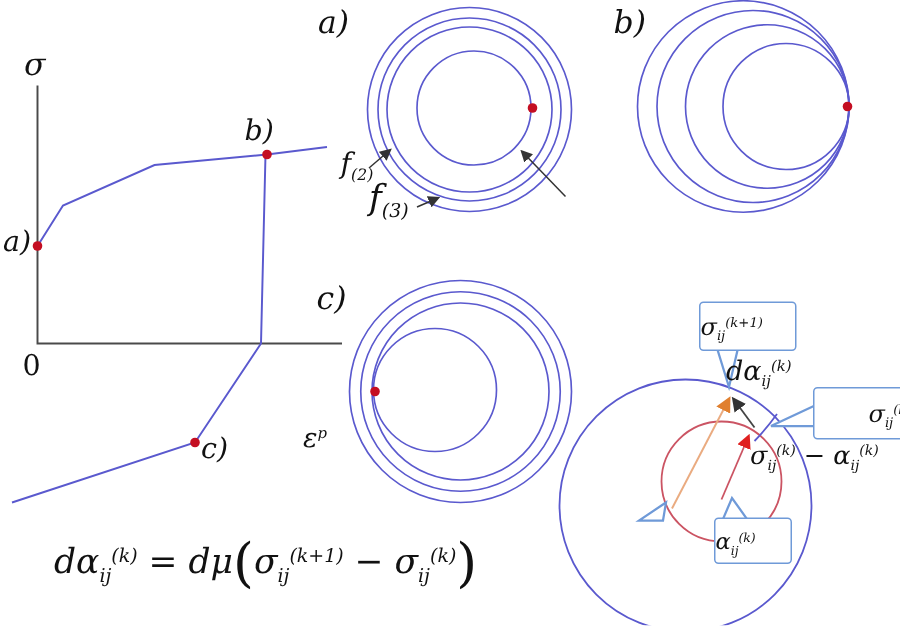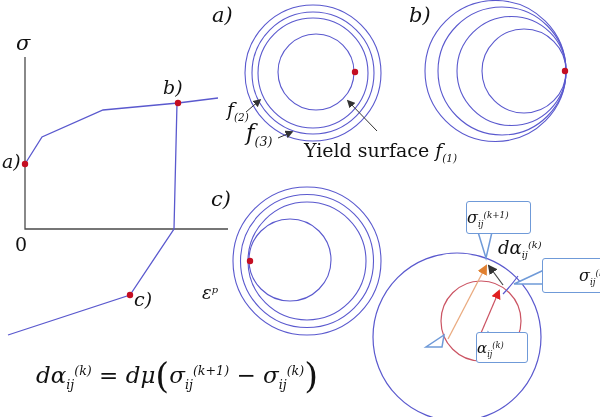--- a/index.html
+++ b/index.html
@@ -95,31 +95,31 @@
   <span class="lbl" style="left:2px;top:152px;font-size:19px;">a)</span>
   <span class="lbl" style="left:163px;top:78px;font-size:19px;">b)</span>
   <span class="lbl" style="left:134px;top:290px;font-size:19px;">c)</span>
 
   <span class="lbl" style="left:212px;top:5px;font-size:21px;">a)</span>
   <span class="lbl" style="left:409px;top:5px;font-size:21px;">b)</span>
   <span class="lbl" style="left:211px;top:189px;font-size:21px;">c)</span>
 
   <span class="lbl" style="left:227px;top:100px;font-size:19px;"><span>f</span><sub>(2)</sub></span>
   <span class="lbl" style="left:246px;top:121px;font-size:23px;"><span>f</span><sub>(3)</sub></span>
-  <span class="lbl up" style="left:304px;top:141px;font-size:19px;"><span>Yield surface</span>&nbsp;<span style="font-style:italic;"><span>f</span><sub>(1)</sub></span></span>
 
-  <span class="lbl" style="left:498px;top:239px;font-size:18px;"><span>d</span><span>α</span><sub>ij</sub><sup>(k)</sup></span>
+  <span class="lbl" style="left:484px;top:239px;font-size:18px;"><span>d</span><span>α</span><sub>ij</sub><sup>(k)</sup></span>
+  <span class="lbl" style="left:500px;top:296px;font-size:17px;"><span>σ</span><sub>ij</sub><sup>(k)</sup><span> − </span><span>α</span><sub>ij</sub><sup>(k)</sup></span>
 
   <div class="callout" style="left:466px;top:201px;width:63px;height:31px;font-size:16px;">
       <span><span>σ</span><sub>ij</sub><sup>(k+1)</sup></span>
     </div>
   <div class="callout" style="left:542px;top:258px;width:56px;height:33px;font-size:16px;padding-left:36px;">
       <span><span>σ</span><sub>ij</sub><sup>(k)</sup></span>
     </div>
-  <div class="callout" style="left:476px;top:332px;width:50px;height:29px;font-size:15px;">
+  <div class="callout" style="left:476px;top:345px;width:50px;height:29px;font-size:15px;">
       <span><span>α</span><sub>ij</sub><sup>(k)</sup></span>
     </div>
 
   <div class="eq" style="left:36px;top:355px;">
     <span>dα</span><sub>ij</sub><sup>(k)</sup><span class="up"> = </span><span>dμ</span><span class="bigp">(</span><span>σ</span><sub>ij</sub><sup>(k+1)</sup><span class="up"> − </span><span>σ</span><sub>ij</sub><sup>(k)</sup><span class="bigp">)</span>
   </div>
 
 </div>
 
 </body></html>

